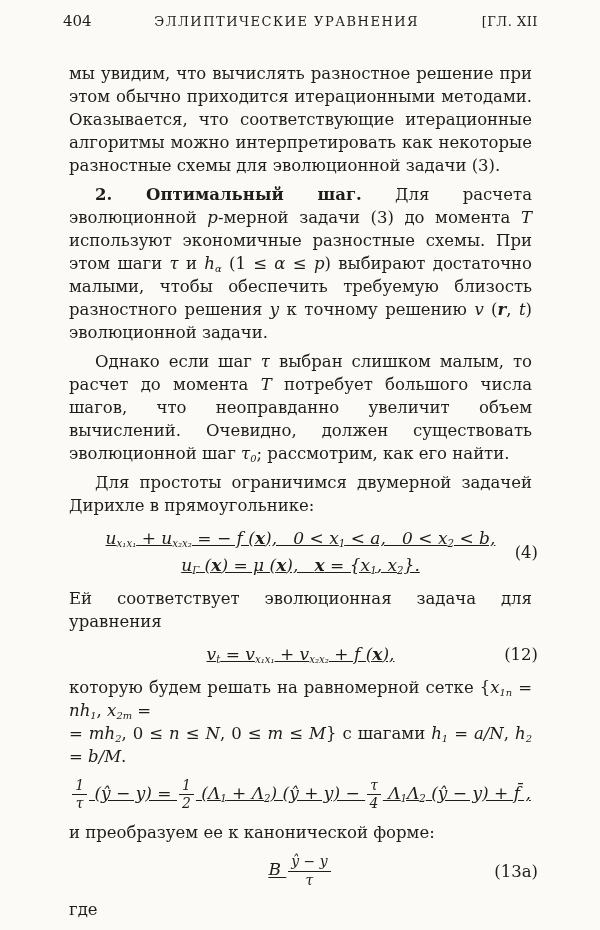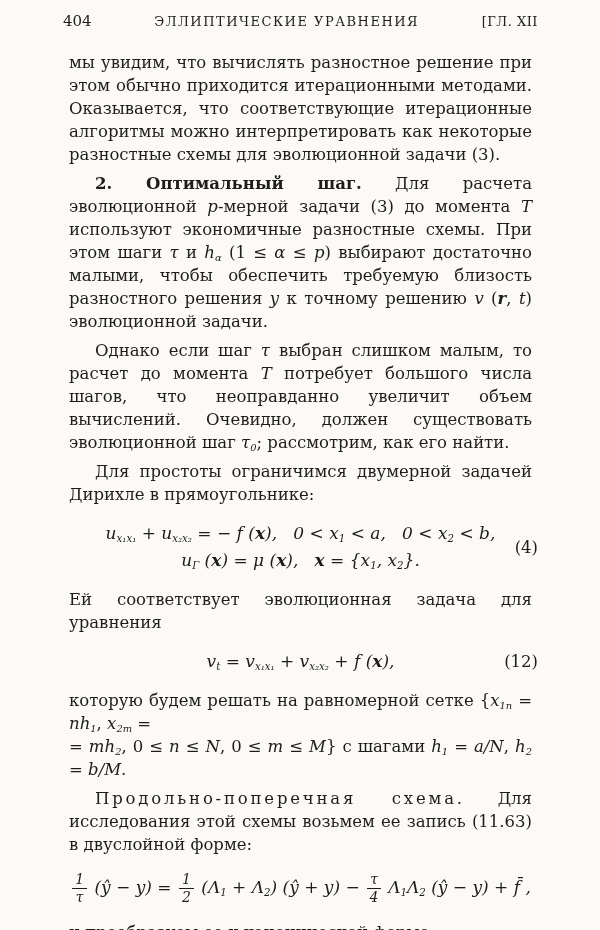--- a/index.html
+++ b/index.html
@@ -10,21 +10,21 @@
     font-family: "DejaVu Serif", "Liberation Serif", serif;
     overflow: hidden;
   }
   .page {
     box-sizing: border-box;
     width:600px; height:930px;
     padding: 12px 62px 0 63px;
   }
   .header {
     display:flex; justify-content:space-between; align-items:baseline;
-    margin-bottom:21px;
+    margin-bottom:32px;
   }
   .pnum  { font-size:15px; }
   .rtitle{ font-size:13px; letter-spacing:1.5px; }
   .chap  { font-size:13px; letter-spacing:0.5px; }
 
   p {
     margin:6px; text-align:justify;
     font-size:16.5px; line-height:23px;
   }
   .ind { text-indent:26px; }
@@ -33,21 +33,21 @@
   .st-i  { font-style:italic; }
   .st-bi { font-style:italic; font-weight:bold; }
   .st-sp { letter-spacing:0.17em; }
 
   sub {
     font-size:0.6em; line-height:0;
     position:relative; top:0.3em; vertical-align:baseline;
   }
   p sub { font-style:italic; }
 
-  .eq { position:relative; margin:14px 0; }
+  .eq { position:relative; margin:8px 0;text-decoration:underline; }
   .mrow {
     white-space:pre; text-align:center;
     font-size:17px; line-height:1.35; padding:2px 0;
   }
   .mrow > span { font-style:italic; }
   .mrow sub { font-style:italic; }
   .mrow .st-bi { font-weight:bold; }
   .eq-label {
     position:absolute; right:0; top:50%; transform:translateY(-50%);
     font-style:normal; font-size:16.5px;
@@ -87,21 +87,20 @@
 
   <p><span>Ей соответствует эволюционная задача для уравнения</span></p>
 
   <div class="eq">
     <div class="mrow"><span>v</span><sub>t</sub><span> = v</span><sub>x₁x₁</sub><span> + v</span><sub>x₂x₂</sub><span> + f (</span><span class="st-bi">x</span><span>),</span></div>
     <span class="eq-label">(12)</span>
   </div>
 
   <p><span>которую будем решать на равномерной сетке {</span><span class="st-i">x</span><sub>1n</sub><span> = </span><span class="st-i">nh</span><sub>1</sub><span>, </span><span class="st-i">x</span><sub>2m</sub><span> =</span><br><span>= </span><span class="st-i">mh</span><sub>2</sub><span>, 0 ≤ </span><span class="st-i">n</span><span> ≤ </span><span class="st-i">N</span><span>, 0 ≤ </span><span class="st-i">m</span><span> ≤ </span><span class="st-i">M</span><span>} с шагами </span><span class="st-i">h</span><sub>1</sub><span> = </span><span class="st-i">a/N</span><span>, </span><span class="st-i">h</span><sub>2</sub><span> = </span><span class="st-i">b/M</span><span>.</span></p>
 
-  <p class="ind"><span class="st-sp">Продольно-поперечная схема.</span><span> Для исследования этой схемы возьмем ее запись (11.63) в двуслойной форме:</span></p>
 
   <div class="eq">
     <div class="mrow"><span class="frac"><span class="num">1</span><span class="den">τ</span></span><span> (ŷ − y) = </span><span class="frac"><span class="num">1</span><span class="den">2</span></span><span> (Λ</span><sub>1</sub><span> + Λ</span><sub>2</sub><span>) (ŷ + y) − </span><span class="frac"><span class="num">τ</span><span class="den">4</span></span><span> Λ</span><sub>1</sub><span>Λ</span><sub>2</sub><span> (ŷ − y) + f̄ ,</span></div>
   </div>
 
   <p><span>и преобразуем ее к канонической форме:</span></p>
 
   <div class="eq">
     <div class="mrow"><span>B </span><span class="frac"><span class="num">ŷ − y</span><span class="den">τ</span></span></div>
     <span class="eq-label">(13а)</span>

